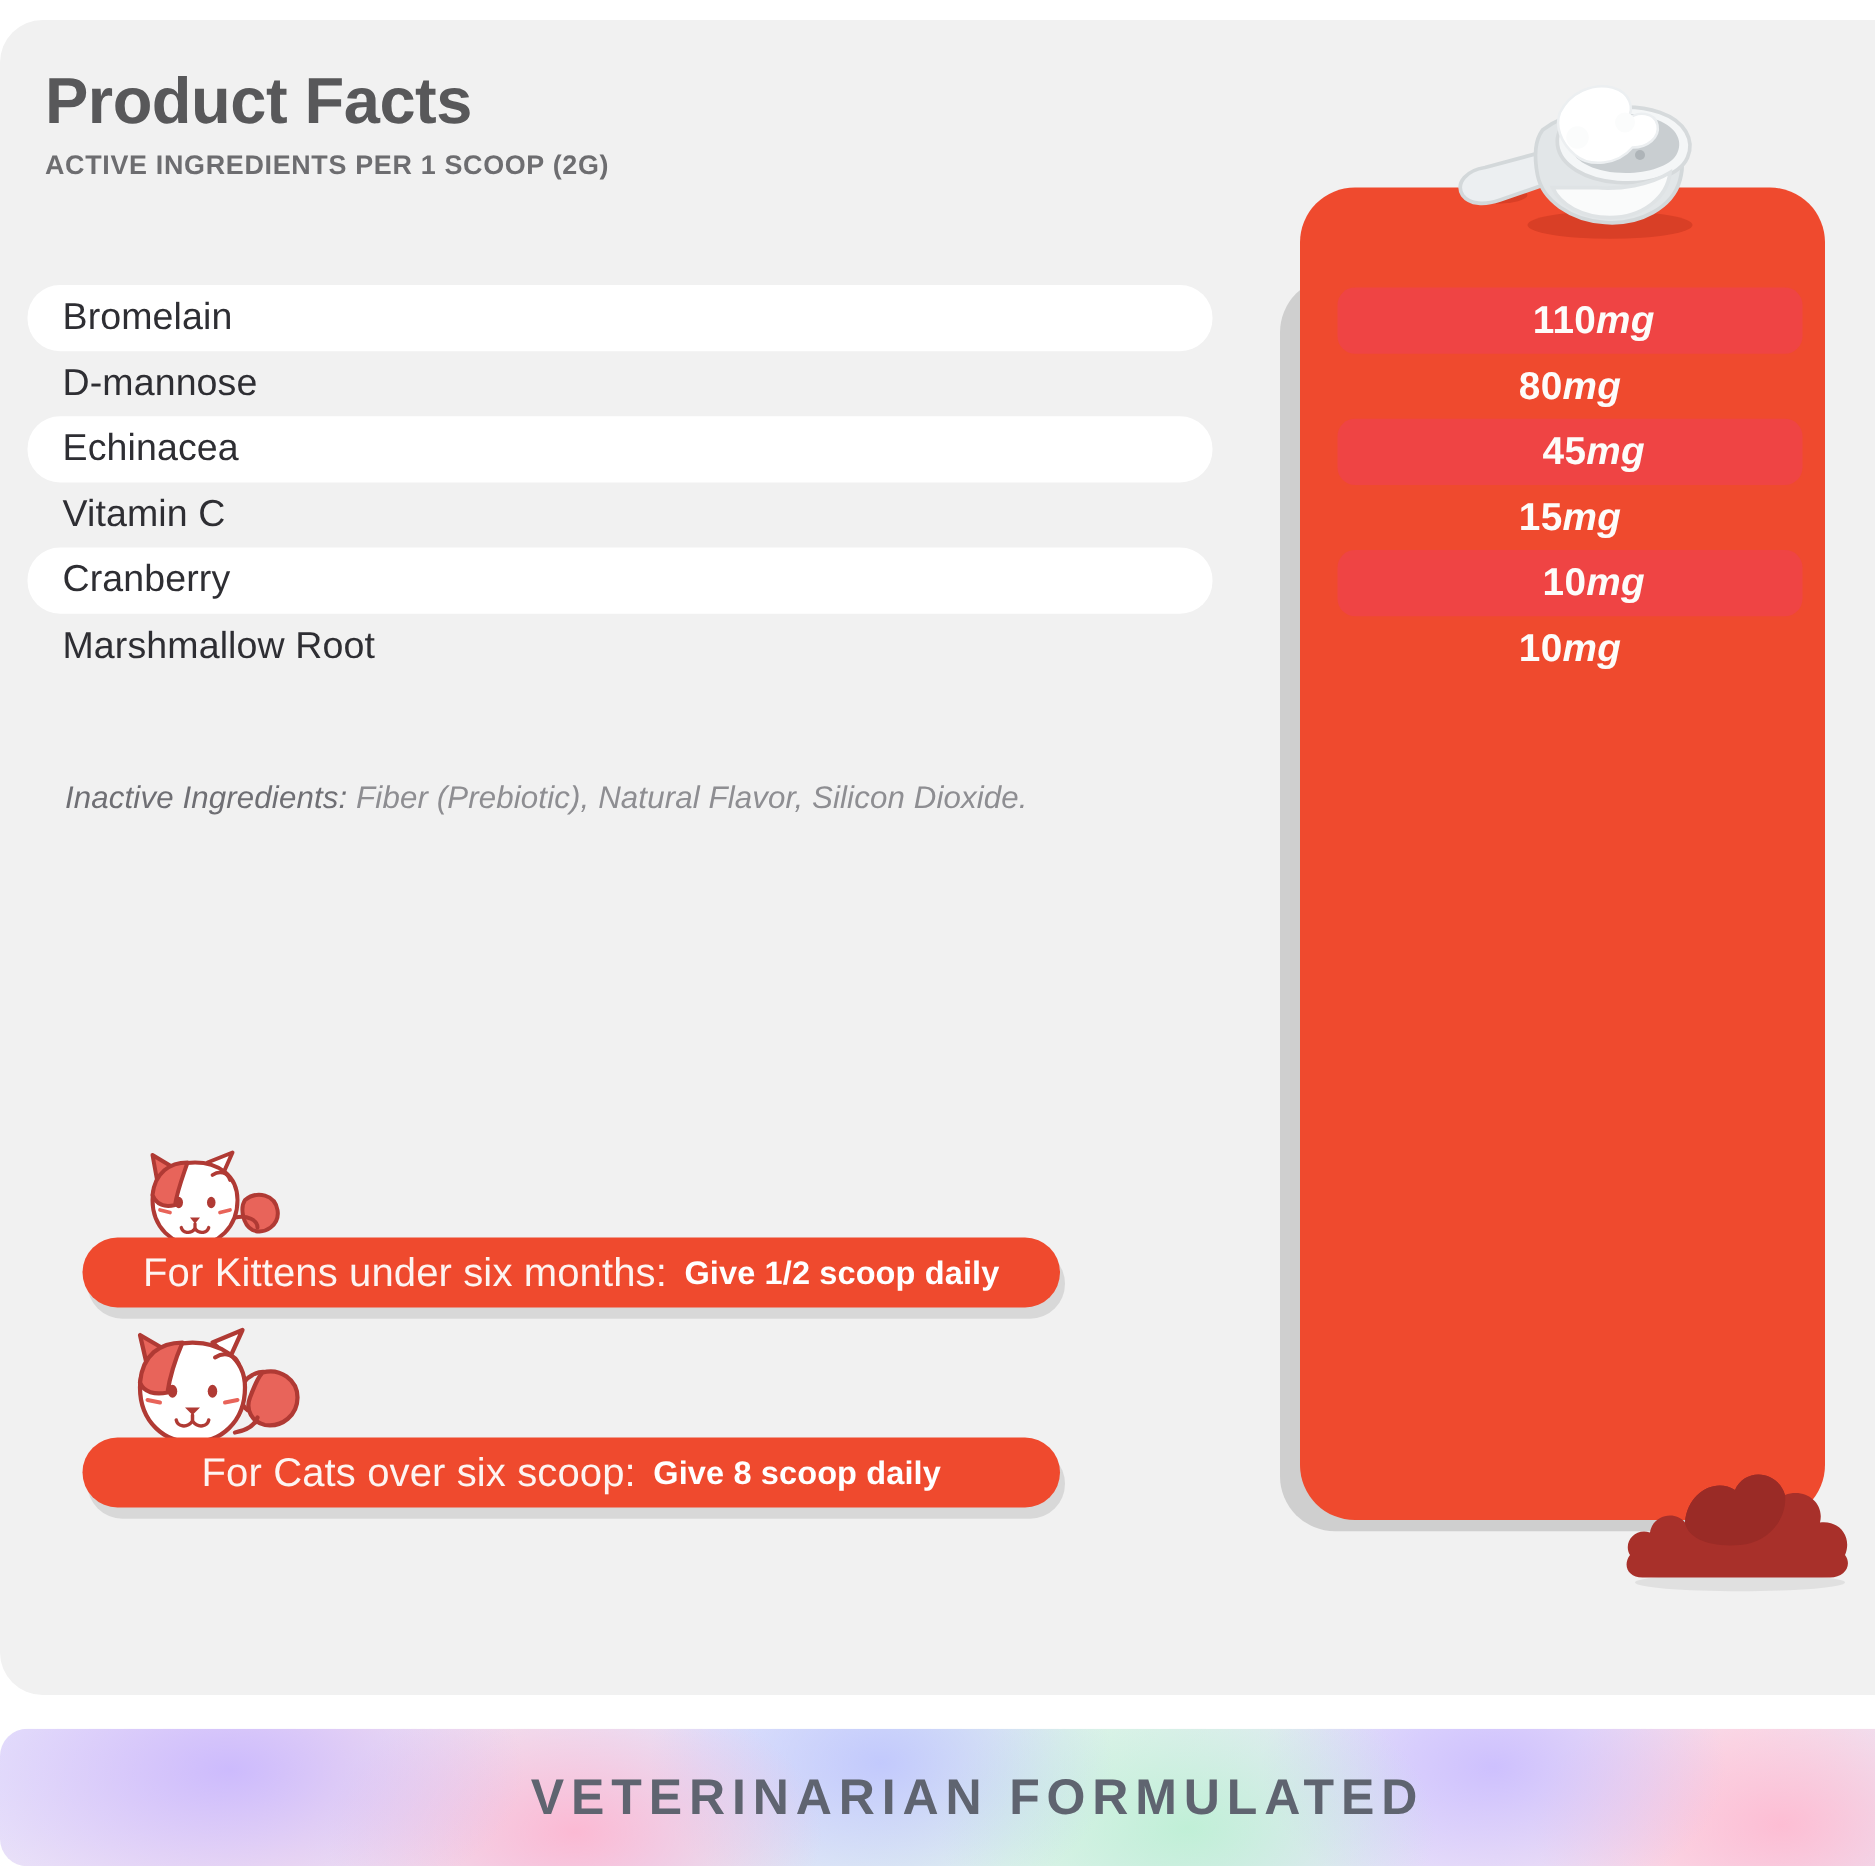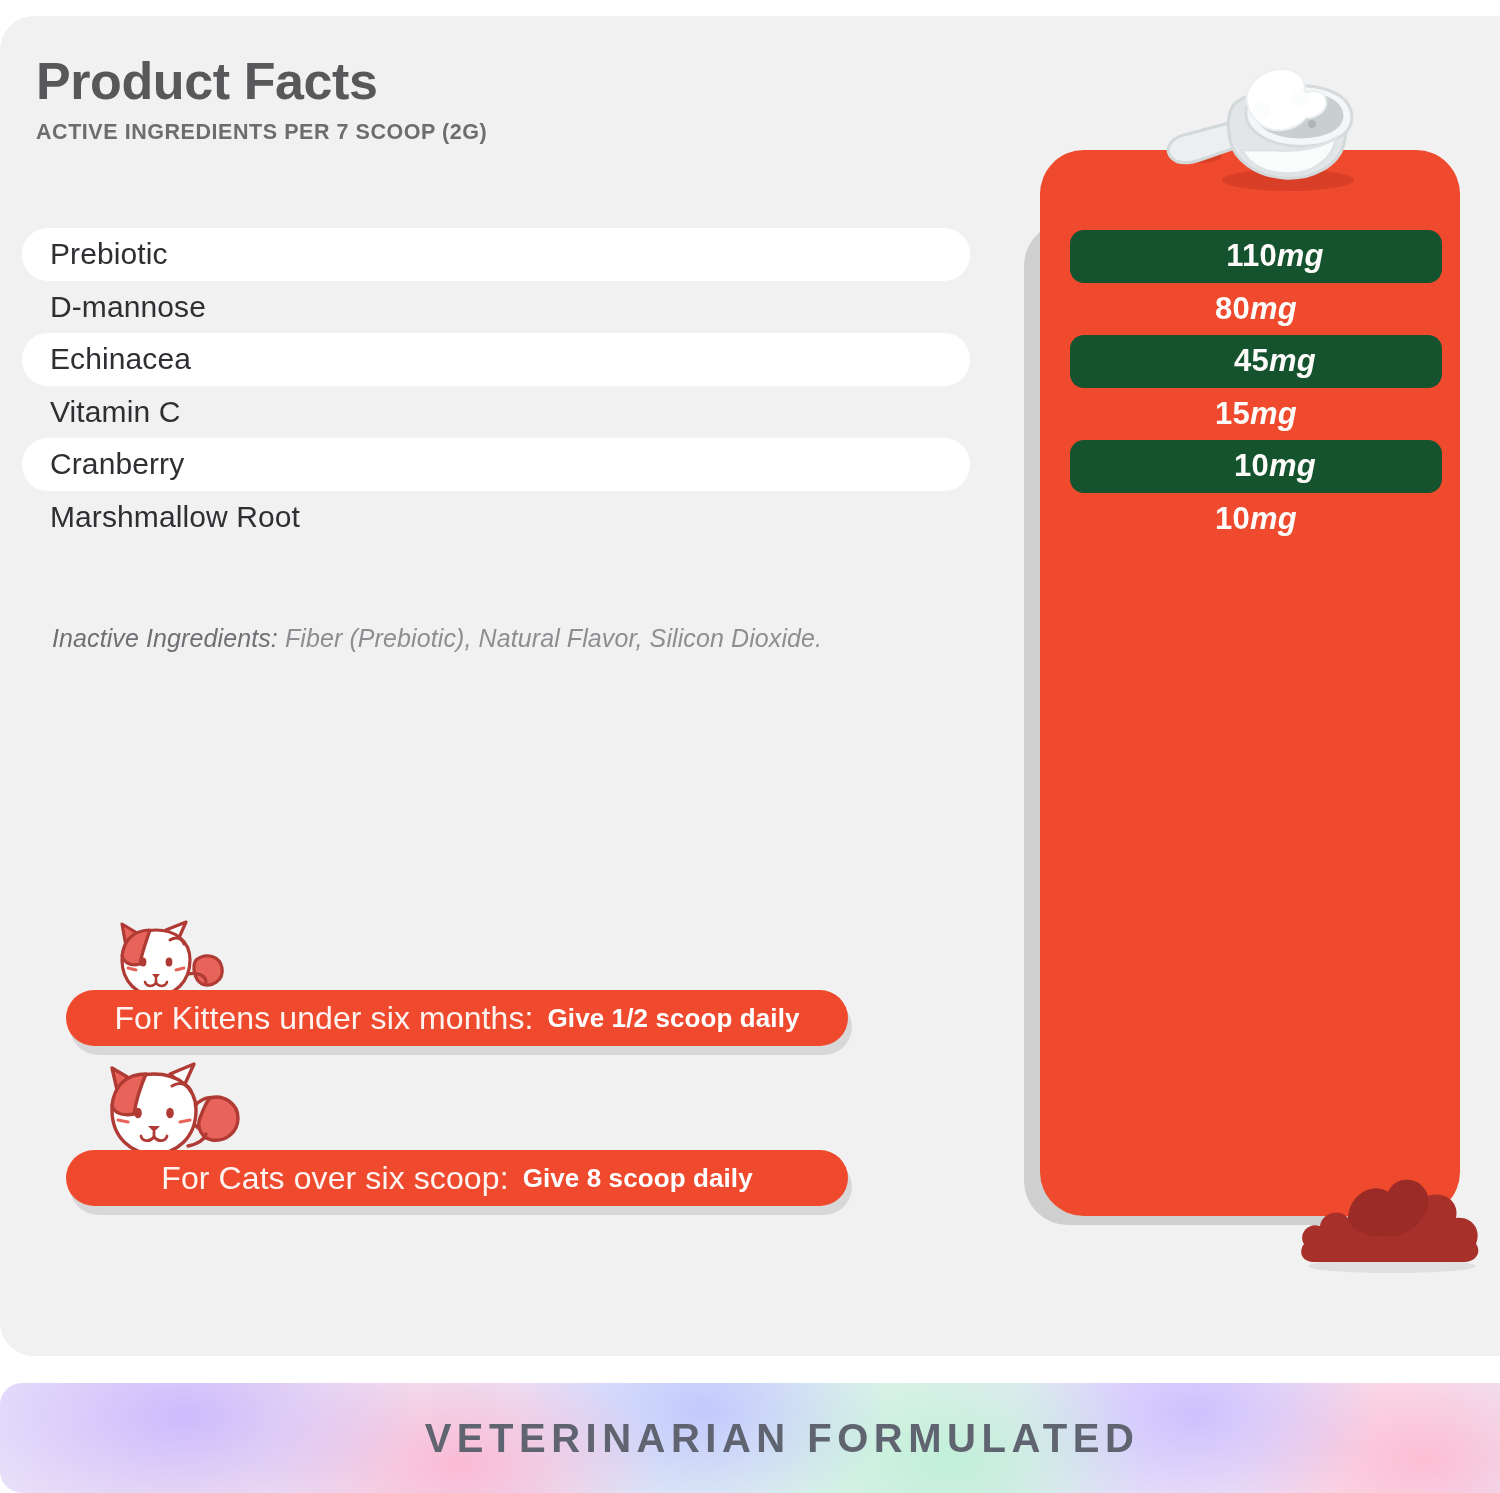--- a/index.html
+++ b/index.html
@@ -117,21 +117,21 @@
     width: 372px;
   }
   .dosage-row {
     height: 52.5px;
     display: flex;
     align-items: center;
     justify-content: center;
     background: transparent;
   }
   .dosage-row.odd {
-    background: #14532d;
+    background: #ef4444;
     border-radius: 14px;
     padding-left: 38px;
   }
   .dosage-value {
     font-size: 31px;
     font-weight: 700;
     color: #fdfcfa;
     letter-spacing: 0.2px;
   }
   .dosage-value .unit {
@@ -251,26 +251,26 @@
     letter-spacing: 5.5px;
   }
 </style>
 </head>
 <body>
 
 <div id="product-facts-card">
 
   <div id="header-block">
     <div id="page-title">Product Facts</div>
-    <div id="page-subtitle">ACTIVE INGREDIENTS PER 7 SCOOP (2G)</div>
+    <div id="page-subtitle">ACTIVE INGREDIENTS PER 1 SCOOP (2G)</div>
   </div>
 
   <div id="ingredient-list">
     <div class="ingredient-row odd">
-      <span class="ingredient-name">Prebiotic</span>
+      <span class="ingredient-name">Bromelain</span>
     </div>
     <div class="ingredient-row even">
       <span class="ingredient-name">D-mannose</span>
     </div>
     <div class="ingredient-row odd">
       <span class="ingredient-name">Echinacea</span>
     </div>
     <div class="ingredient-row even">
       <span class="ingredient-name">Vitamin C</span>
     </div>

